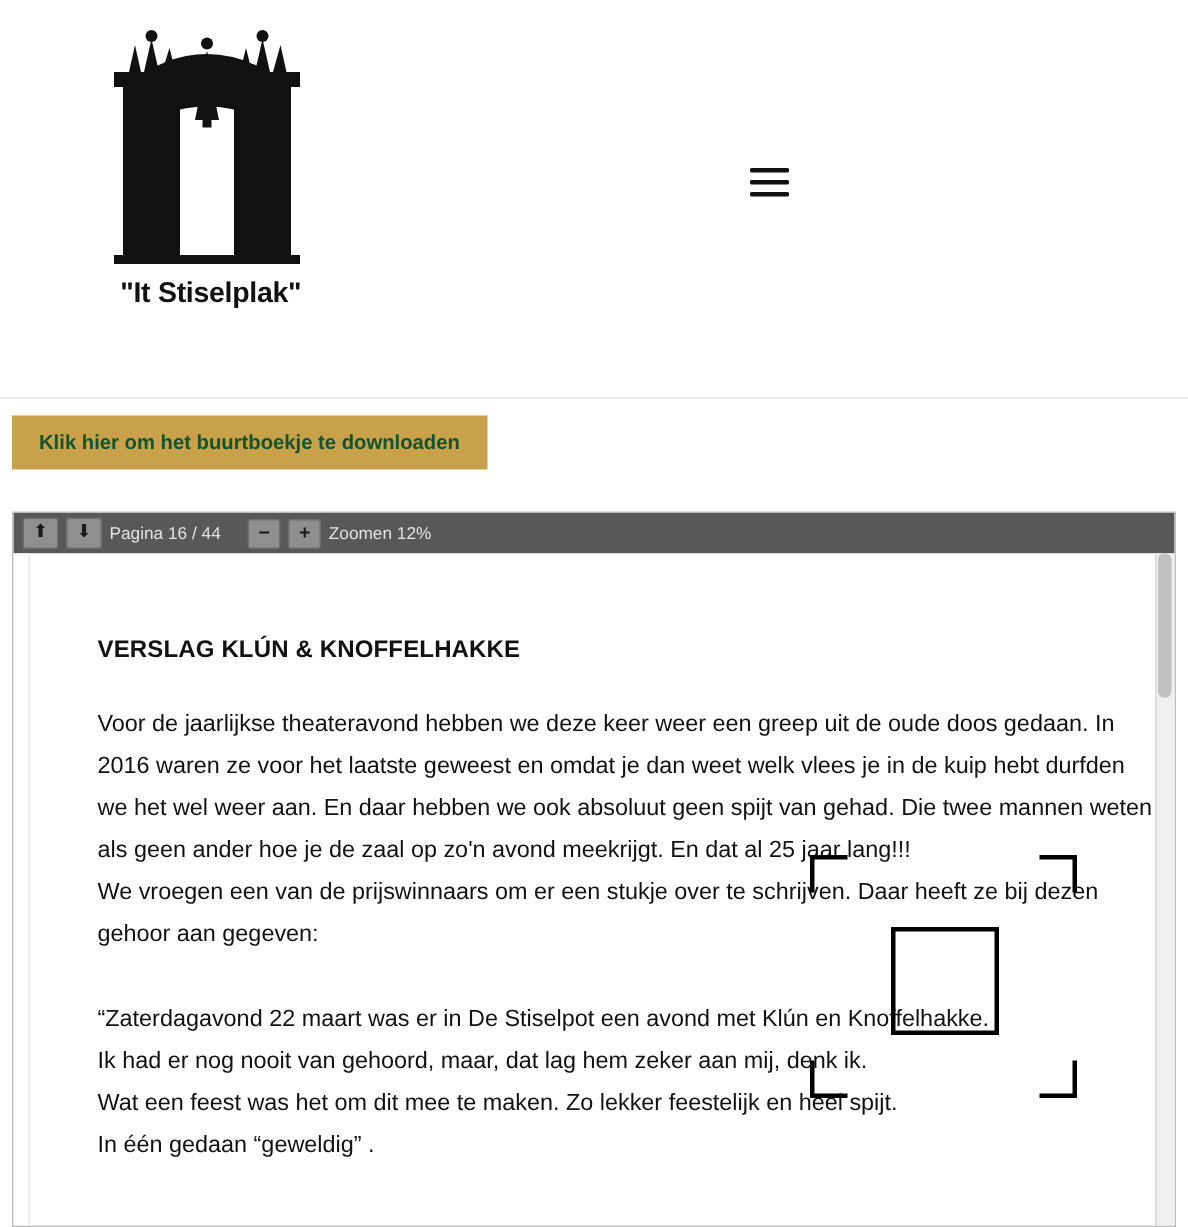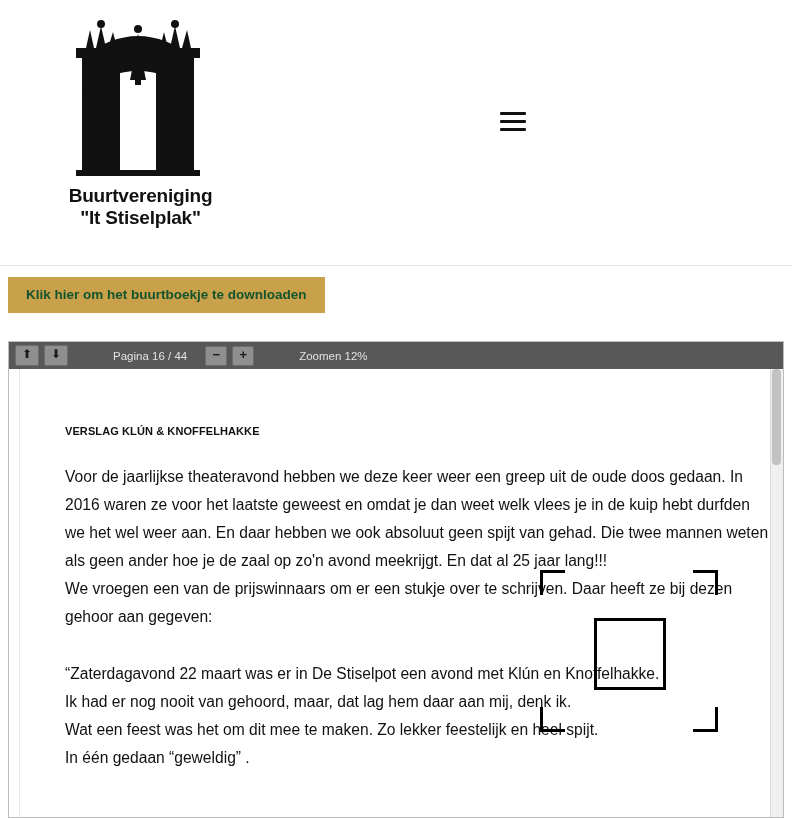--- a/index.html
+++ b/index.html
@@ -119,21 +119,20 @@
     cursor: pointer;
     user-select: none;
   }
   .tb-sep {
     width: 8px;
   }
   .tb-label {
     color: #e2e2e2;
     font-size: 11.5px;
     white-space: nowrap;
-    margin-left: 40px;
   }
   .tb-zoom {
     width: 20px;
     height: 18px;
     background: #8f8f8f;
     border: 1px solid #6d6d6d;
     border-radius: 2px;
     color: #1a1a1a;
     font-size: 13px;
     line-height: 16px;
@@ -178,21 +177,21 @@
 
   .doc {
     position: absolute;
     left: 56px;
     top: 0;
     width: 706px;
     color: #111111;
   }
   .doc-title {
     font-weight: bold;
-    font-size: 11px;
+    font-size: 16px;
     margin-top: 56px;
     letter-spacing: 0.1px;
   }
   .doc-p {
     font-size: 15.6px;
     line-height: 28px;
     margin-top: 26px;
     color: #111111;
   }
   .doc-p.tight {
@@ -261,21 +260,20 @@
 
       <path d="M86 36 L90 20 L96 30 L100 16 L104 30 L110 20 L114 36 Z" fill="#111111"></path>
       <circle cx="100" cy="11" r="4" fill="#111111"></circle>
 
       <path d="M94 52 Q94 42 100 42 Q106 42 106 52 L108 62 L92 62 Z" fill="#111111"></path>
       <rect x="97" y="62" width="6" height="5" fill="#111111"></rect>
 
       <rect x="38" y="152" width="124" height="6" fill="#111111"></rect>
     </svg>
     <div class="logo-text">
-      <span>Buurtvereniging</span>
       <span class="line2">"It Stiselplak"</span>
     </div>
   </div>
 
   <div class="hamburger">
     <span></span>
     <span></span>
     <span></span>
   </div>
 </div>
@@ -299,21 +297,21 @@
   <div class="pdf-body">
     <div class="pdf-leftmargin"></div>
 
     <div class="doc">
       <div class="doc-title">
         <span>VERSLAG KLÚN &amp; KNOFFELHAKKE</span>
       </div>
       <div class="doc-p">Voor de jaarlijkse theateravond hebben we deze keer weer een greep uit de oude doos gedaan. In 2016 waren ze voor het laatste geweest en omdat je dan weet welk vlees je in de kuip hebt durfden we het wel weer aan. En daar hebben we ook absoluut geen spijt van gehad. Die twee mannen weten als geen ander hoe je de zaal op zo'n avond meekrijgt. En dat al 25 jaar lang!!!</div>
       <div class="doc-p tight">We vroegen een van de prijswinnaars om er een stukje over te schrijven. Daar heeft ze bij dezen gehoor aan gegeven:</div>
       <div class="doc-p gap">“Zaterdagavond 22 maart was er in De Stiselpot een avond met Klún en Knoffelhakke.</div>
-      <div class="doc-p tight">Ik had er nog nooit van gehoord, maar, dat lag hem daar aan mij, denk ik.</div>
+      <div class="doc-p tight">Ik had er nog nooit van gehoord, maar, dat lag hem zeker aan mij, denk ik.</div>
       <div class="doc-p tight">Wat een feest was het om dit mee te maken. Zo lekker feestelijk en heel spijt.</div>
       <div class="doc-p tight">In één gedaan “geweldig” .</div>
     </div>
 
     <div class="pdf-scrollbar-v">
       <div class="pdf-scroll-thumb"></div>
     </div>
   </div>
 </div>
 

